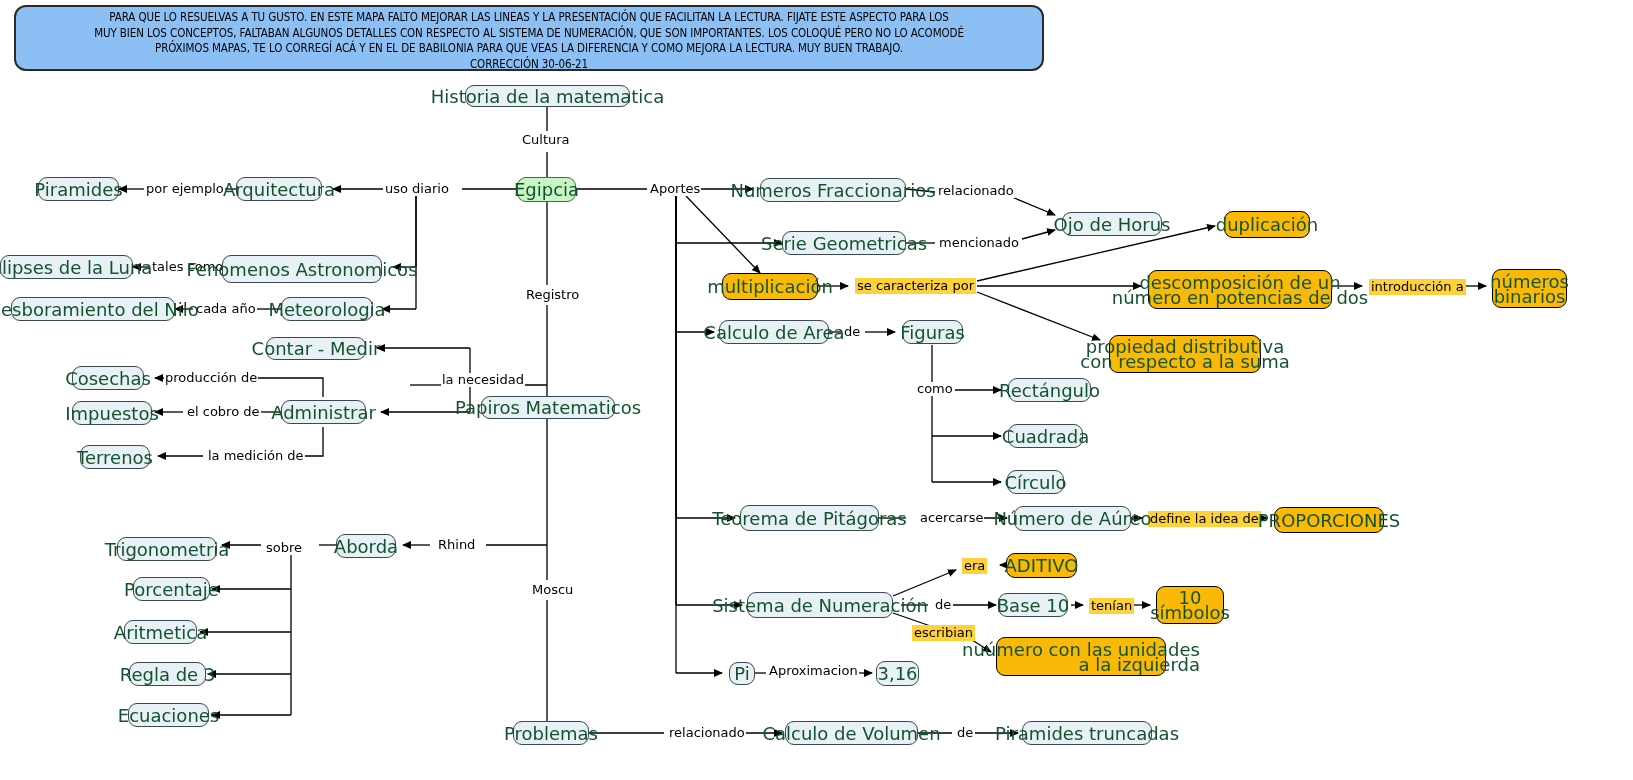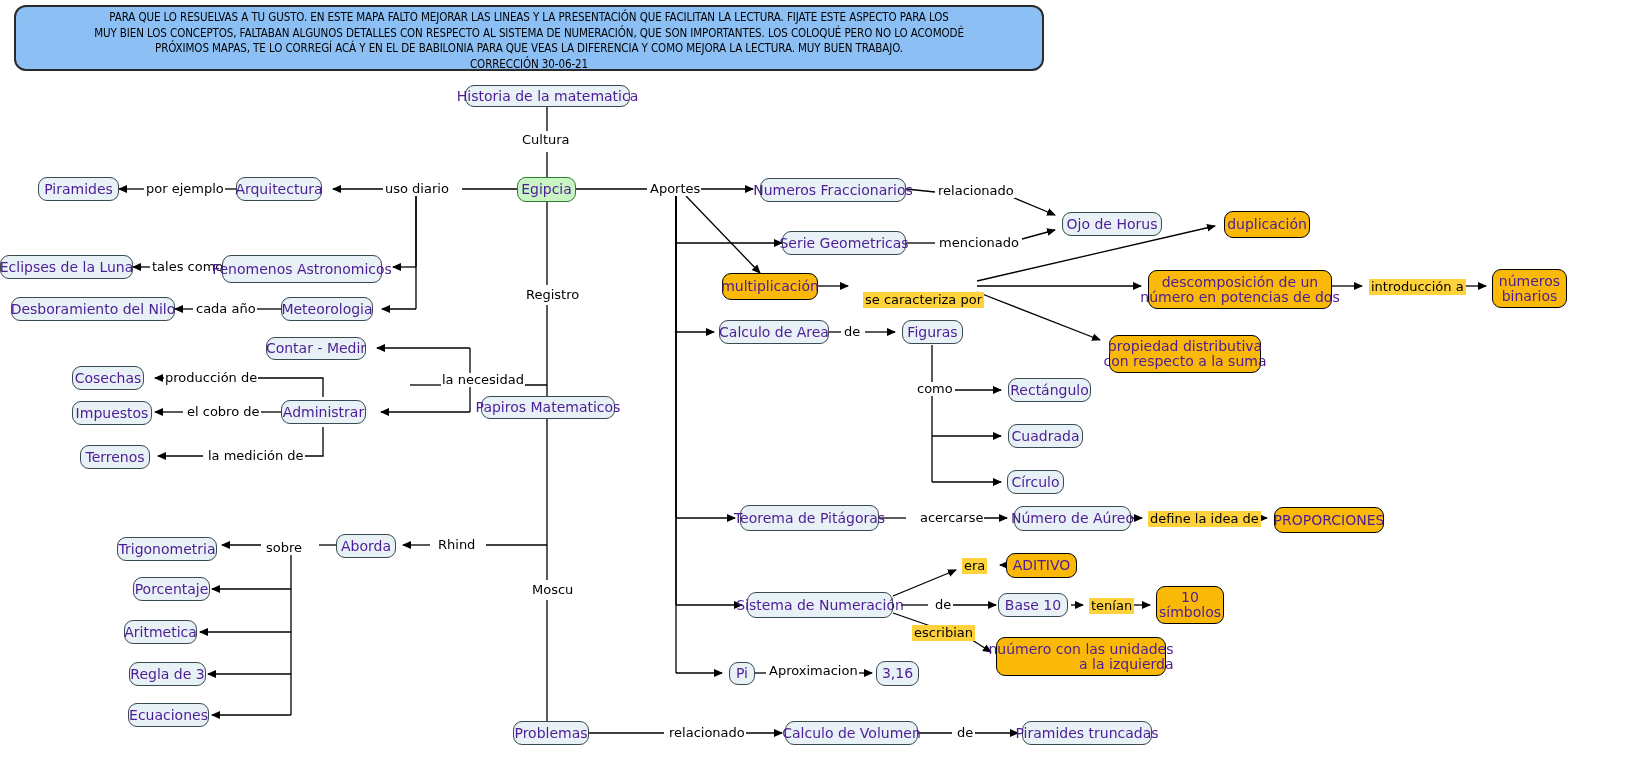--- a/index.html
+++ b/index.html
@@ -12,21 +12,21 @@
   .banner{position:absolute;left:14px;top:5px;width:1030px;height:66px;
           background:#8cc0f5;border:2px solid #2a2a2a;border-radius:12px;
           box-sizing:border-box;padding:3px 10px 0 10px;
           font-family:"DejaVu Sans Condensed","Liberation Sans Narrow","Liberation Sans",sans-serif;
           font-size:11.5px;line-height:15.5px;color:#000;text-align:center;
           font-stretch:condensed;letter-spacing:-0.1px;}
   .banner p{margin:0;}
 
   
   .node{position:absolute;box-sizing:border-box;border:1.4px solid #3a4a52;
-        border-radius:9px;background:#e8f1f5;color:#4c1d95;font-size:14px;
+        border-radius:9px;background:#e8f1f5;color:#14532d;font-size:18px;
         display:flex;align-items:center;justify-content:center;text-align:center;
         line-height:15px;padding:2px 7px;white-space:pre;}
   .node.green{background:#c8f5c3;border-color:#2e7d32;}
   .node.orange{background:#fbb907;border-color:#000000;border-width:1.6px;}
 
   
   .lbl{position:absolute;font-size:13px;color:#000;white-space:pre;line-height:14px;
        background:#ffffff;padding:0 1px;}
   .lbl.hl{background:#ffd23c;padding:1px 2px;}
 </style>
@@ -181,21 +181,21 @@
   <div class="lbl" style="left:195px;top:302px;">cada año</div>
   <div class="lbl" style="left:441px;top:373px;">la necesidad</div>
   <div class="lbl" style="left:164px;top:371px;">producción de</div>
   <div class="lbl" style="left:186px;top:405px;">el cobro de</div>
   <div class="lbl" style="left:207px;top:449px;">la medición de</div>
   <div class="lbl" style="left:265px;top:541px;">sobre</div>
   <div class="lbl" style="left:437px;top:538px;">Rhind</div>
   <div class="lbl" style="left:649px;top:182px;">Aportes</div>
   <div class="lbl" style="left:937px;top:184px;">relacionado</div>
   <div class="lbl" style="left:938px;top:236px;">mencionado</div>
-  <div class="lbl hl" style="left:855px;top:292px;margin-left:8px;">se caracteriza por</div>
+  <div class="lbl hl" style="left:855px;top:278px;">se caracteriza por</div>
   <div class="lbl hl" style="left:1369px;top:279px;">introducción a</div>
   <div class="lbl" style="left:843px;top:325px;">de</div>
   <div class="lbl" style="left:916px;top:382px;">como</div>
   <div class="lbl" style="left:919px;top:511px;">acercarse</div>
   <div class="lbl hl" style="left:1148px;top:511px;">define la idea de</div>
   <div class="lbl hl" style="left:962px;top:558px;">era</div>
   <div class="lbl" style="left:934px;top:598px;">de</div>
   <div class="lbl hl" style="left:1089px;top:598px;">tenían</div>
   <div class="lbl hl" style="left:912px;top:625px;">escribian</div>
   <div class="lbl" style="left:768px;top:664px;">Aproximacion</div>

